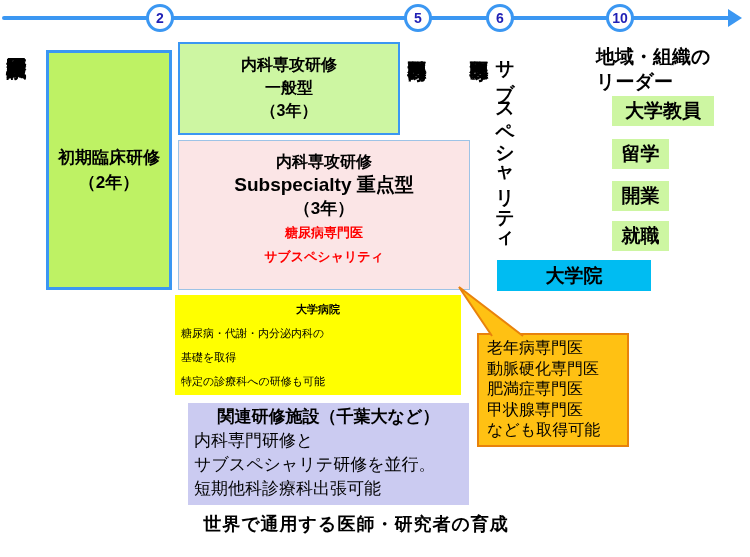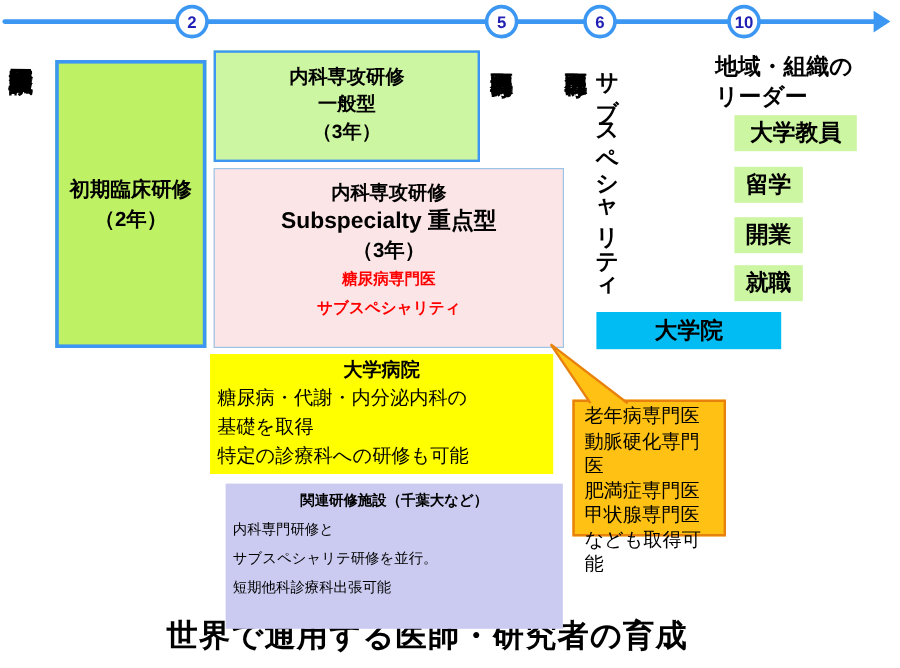--- a/index.html
+++ b/index.html
@@ -31,39 +31,39 @@
   .box-general { left:178px; top:42px; width:222px; height:93px; background:#cdf6a2;
     border:2px solid #3b97f2; text-align:center; font-size:16px; font-weight:bold; line-height:23px;
     padding-top:9px; z-index:2; }
   .box-pink { left:178px; top:140px; width:292px; height:150px; background:#fbe5e6;
     border:1px solid #9dc3e6; text-align:center; padding-top:9px; z-index:1; }
   .box-pink .l1 { font-size:16px; font-weight:bold; line-height:23px; }
   .box-pink .l2 { font-size:19px; font-weight:bold; line-height:24px; }
   .box-pink .l3 { font-size:17px; font-weight:bold; line-height:24px; }
   .box-pink .red { font-size:13px; font-weight:bold; line-height:24px; color:#ff0000; }
   .box-yellow { left:175px; top:295px; width:286px; height:100px; background:#ffff00;
-    padding:2px 6px; font-size:16px; line-height:24px; z-index:2; }
+    padding:2px 6px; font-size:11px; line-height:24px; z-index:2; }
   .box-yellow .ttl { text-align:center; font-weight:bold; }
-  .box-purple { left:188px; top:403px; width:281px; height:121px; background:#cbcbf1;
-    padding:2px 6px; font-size:12px; line-height:24px; z-index:2; }
+  .box-purple { left:188px; top:403px; width:281px; height:102px; background:#cbcbf1;
+    padding:2px 6px; font-size:17px; line-height:24px; z-index:2; }
   .box-purple .ttl { text-align:center; font-weight:bold; }
   .box-cyan { left:477px; top:260px; width:154px; height:31px; background:#00bcf2;
     display:flex; align-items:center; justify-content:center; font-size:19px; font-weight:bold; z-index:2;margin-left:20px; }
-  .box-orange { left:477px; top:333px; width:128px; height:114px; background:#ffc113;
+  .box-orange { left:477px; top:333px; width:152px; height:114px; background:#ffc113;
     border:2px solid #e8820c; padding:3px 8px; font-size:16px; line-height:20.5px; z-index:4; }
   .leader-head { left:596px; top:44px; width:134px; 
     font-size:19px; font-weight:bold; line-height:25px; }
   .career { position:absolute; background:#cdf6a2; display:flex; align-items:center; justify-content:center;
     font-size:19px; font-weight:bold; }
   .career-0 { left:612px; top:96px;  width:102px; height:30px; }
   .career-1 { left:612px; top:139px; width:57px; height:30px; }
   .career-2 { left:612px; top:181px; width:57px; height:30px; }
   .career-3 { left:612px; top:221px; width:57px; height:30px; }
   .footer-title { left:0px; top:512px; width:712px; text-align:center;
-    font-size:26px; font-weight:bold; letter-spacing:1px; }
+    font-size:18px; font-weight:bold; letter-spacing:1px; }
   .pointer-svg { position:absolute; left:0; top:0; width:750px; height:557px;
     pointer-events:none; z-index:5; }
 </style>
 </head>
 <body>
 
 <div class="stage">
 
   <div class="tl-line"></div>
   <div class="tl-arrow"></div>

